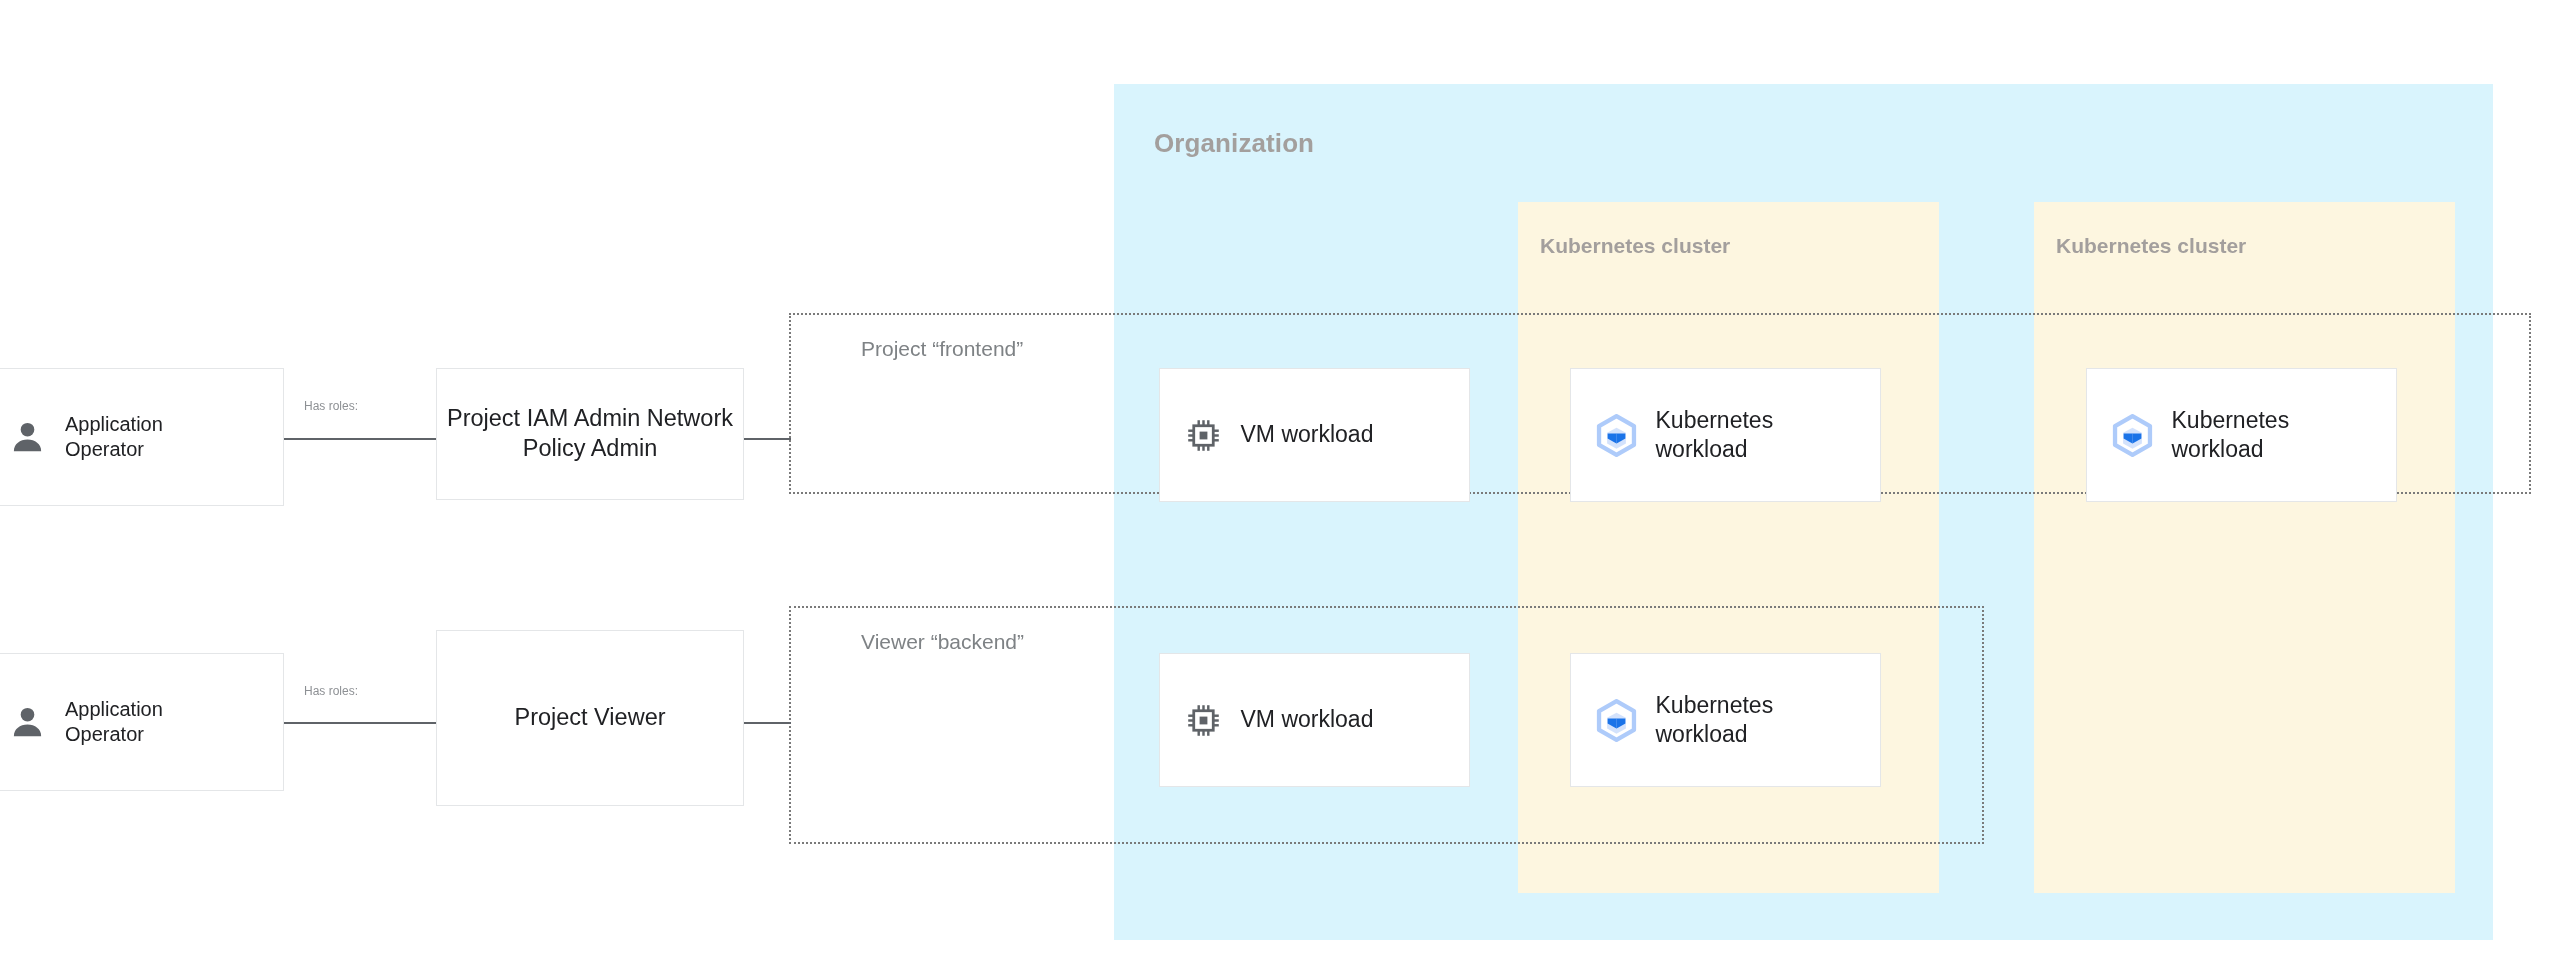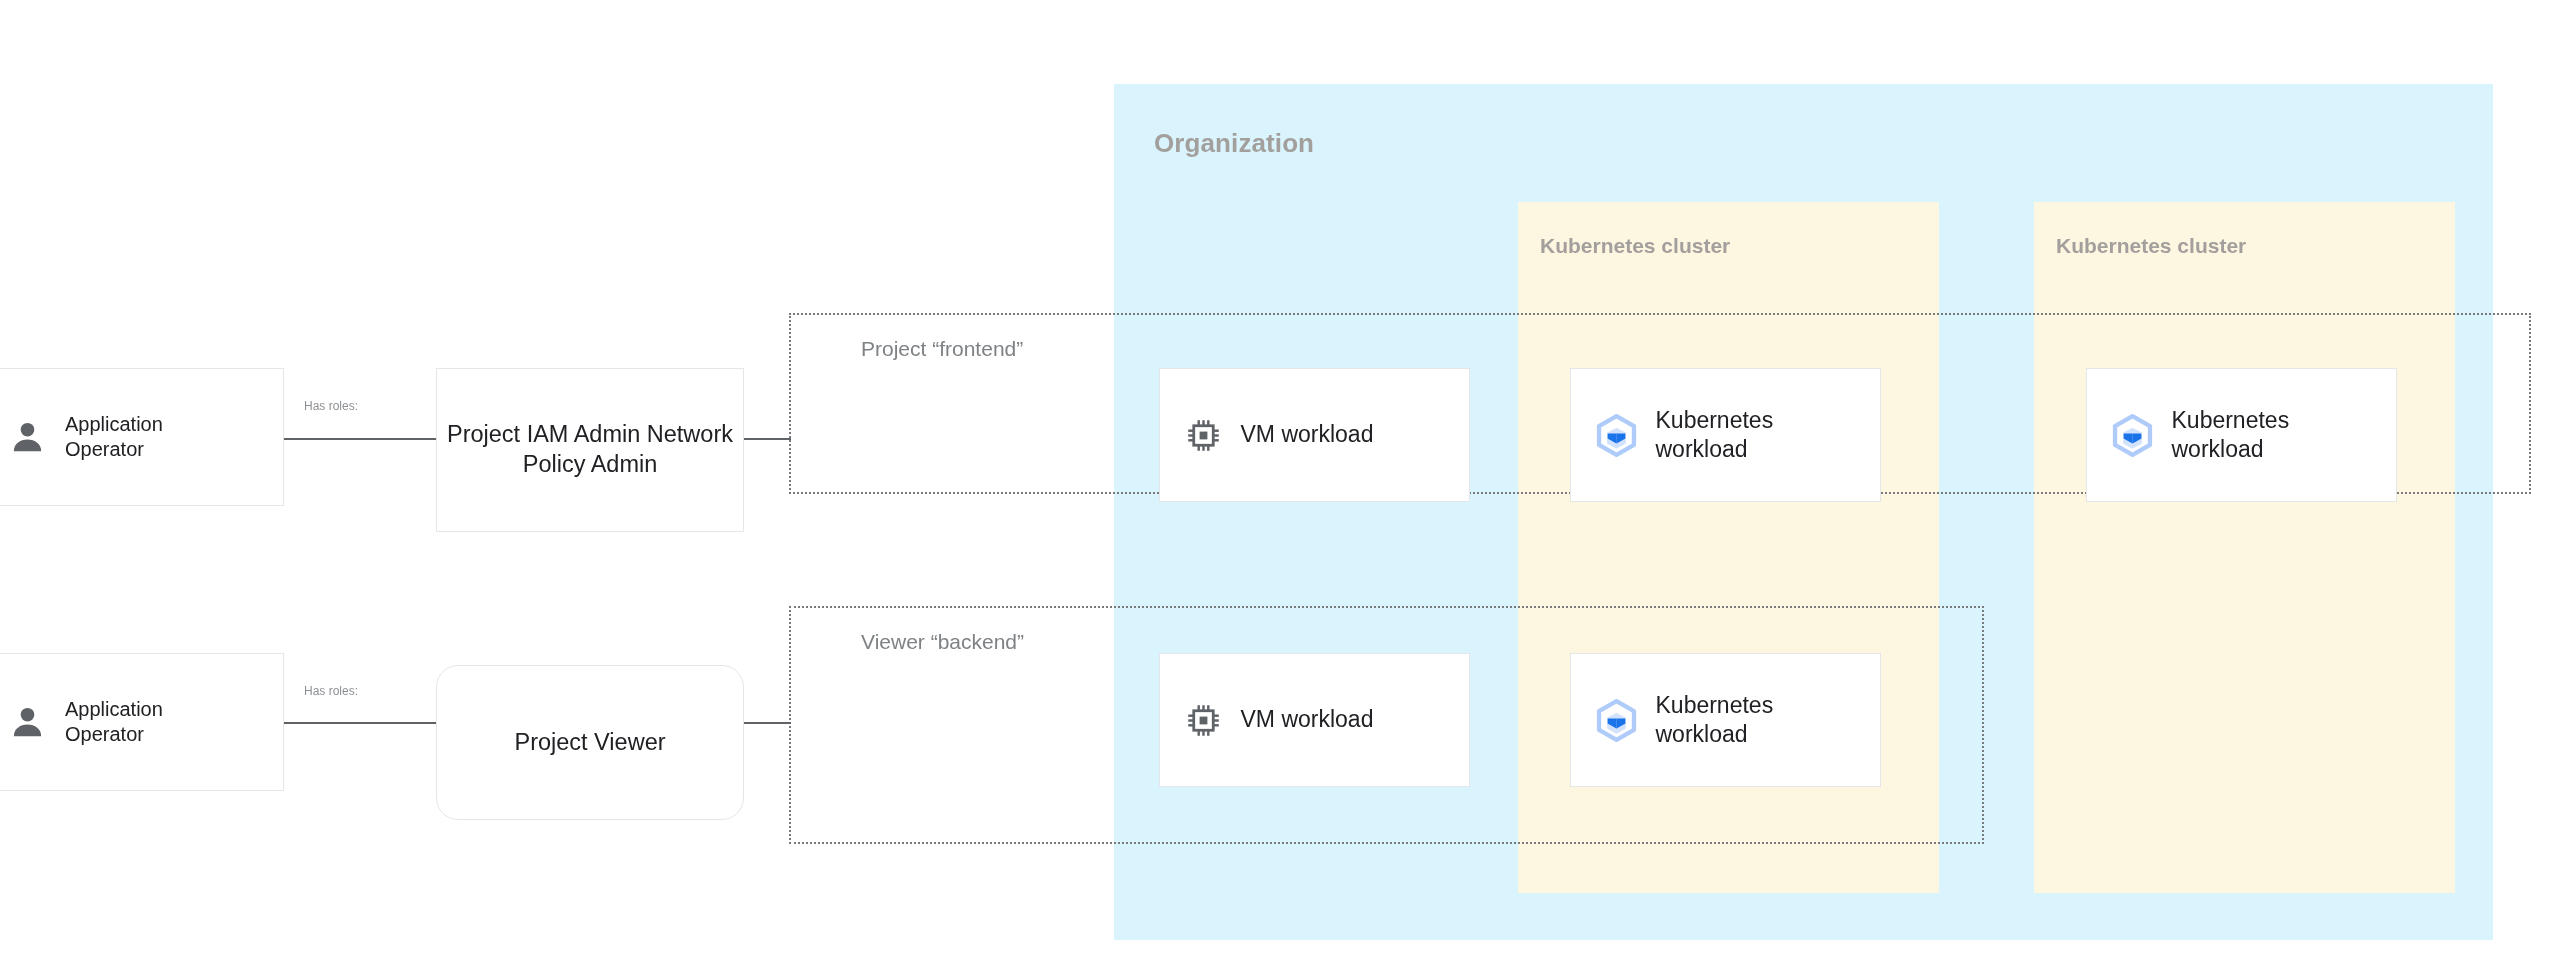--- a/index.html
+++ b/index.html
@@ -108,22 +108,22 @@
   }
   .person-box.row-1 { top: 368px; }
   .person-box.row-2 { top: 653px; }
 
   .role-box {
     left: 436px;
     width: 308px;
     justify-content: center;
     text-align: center;
   }
-  .role-box.row-1 { top: 368px; height: 164px; }
-  .role-box.row-2 { top: 665px; height: 155px; border-radius: 22px; }
+  .role-box.row-1 { top: 368px; height: 132px; }
+  .role-box.row-2 { top: 630px; height: 176px; }
 
   .role-text {
     font-size: 23.5px;
     color: #202124;
     line-height: 1.27;
     padding: 0 9.7px;
   }
 
   .person-label {
     font-size: 20px;

